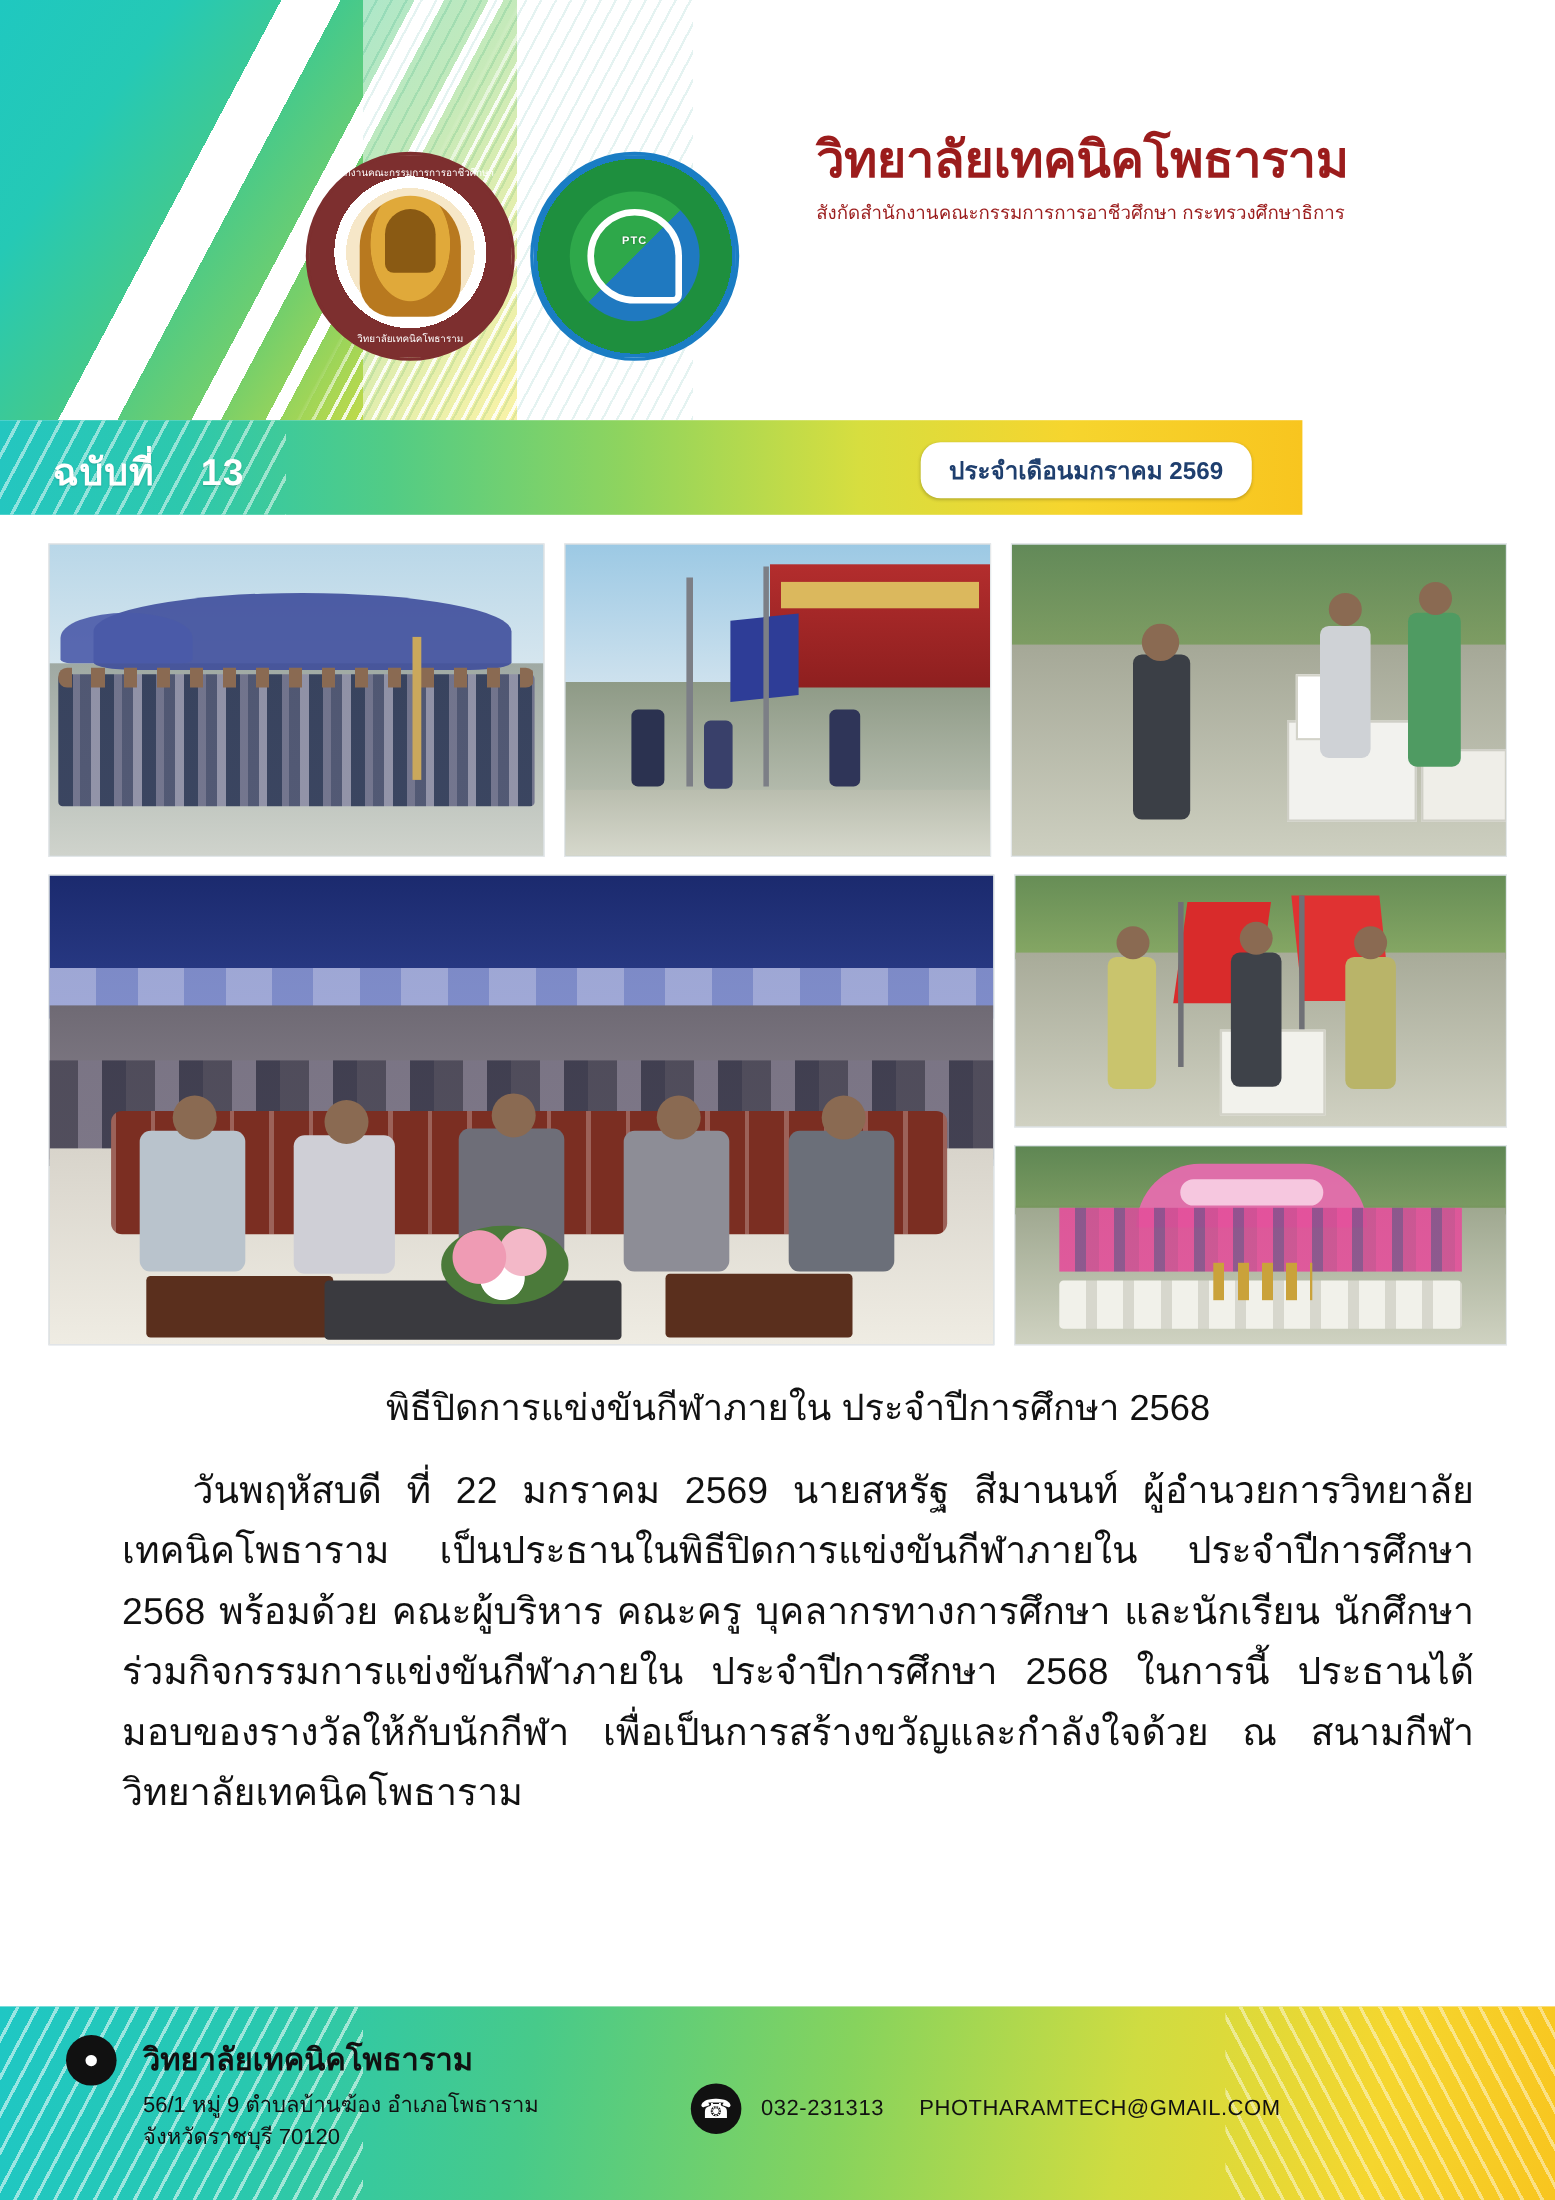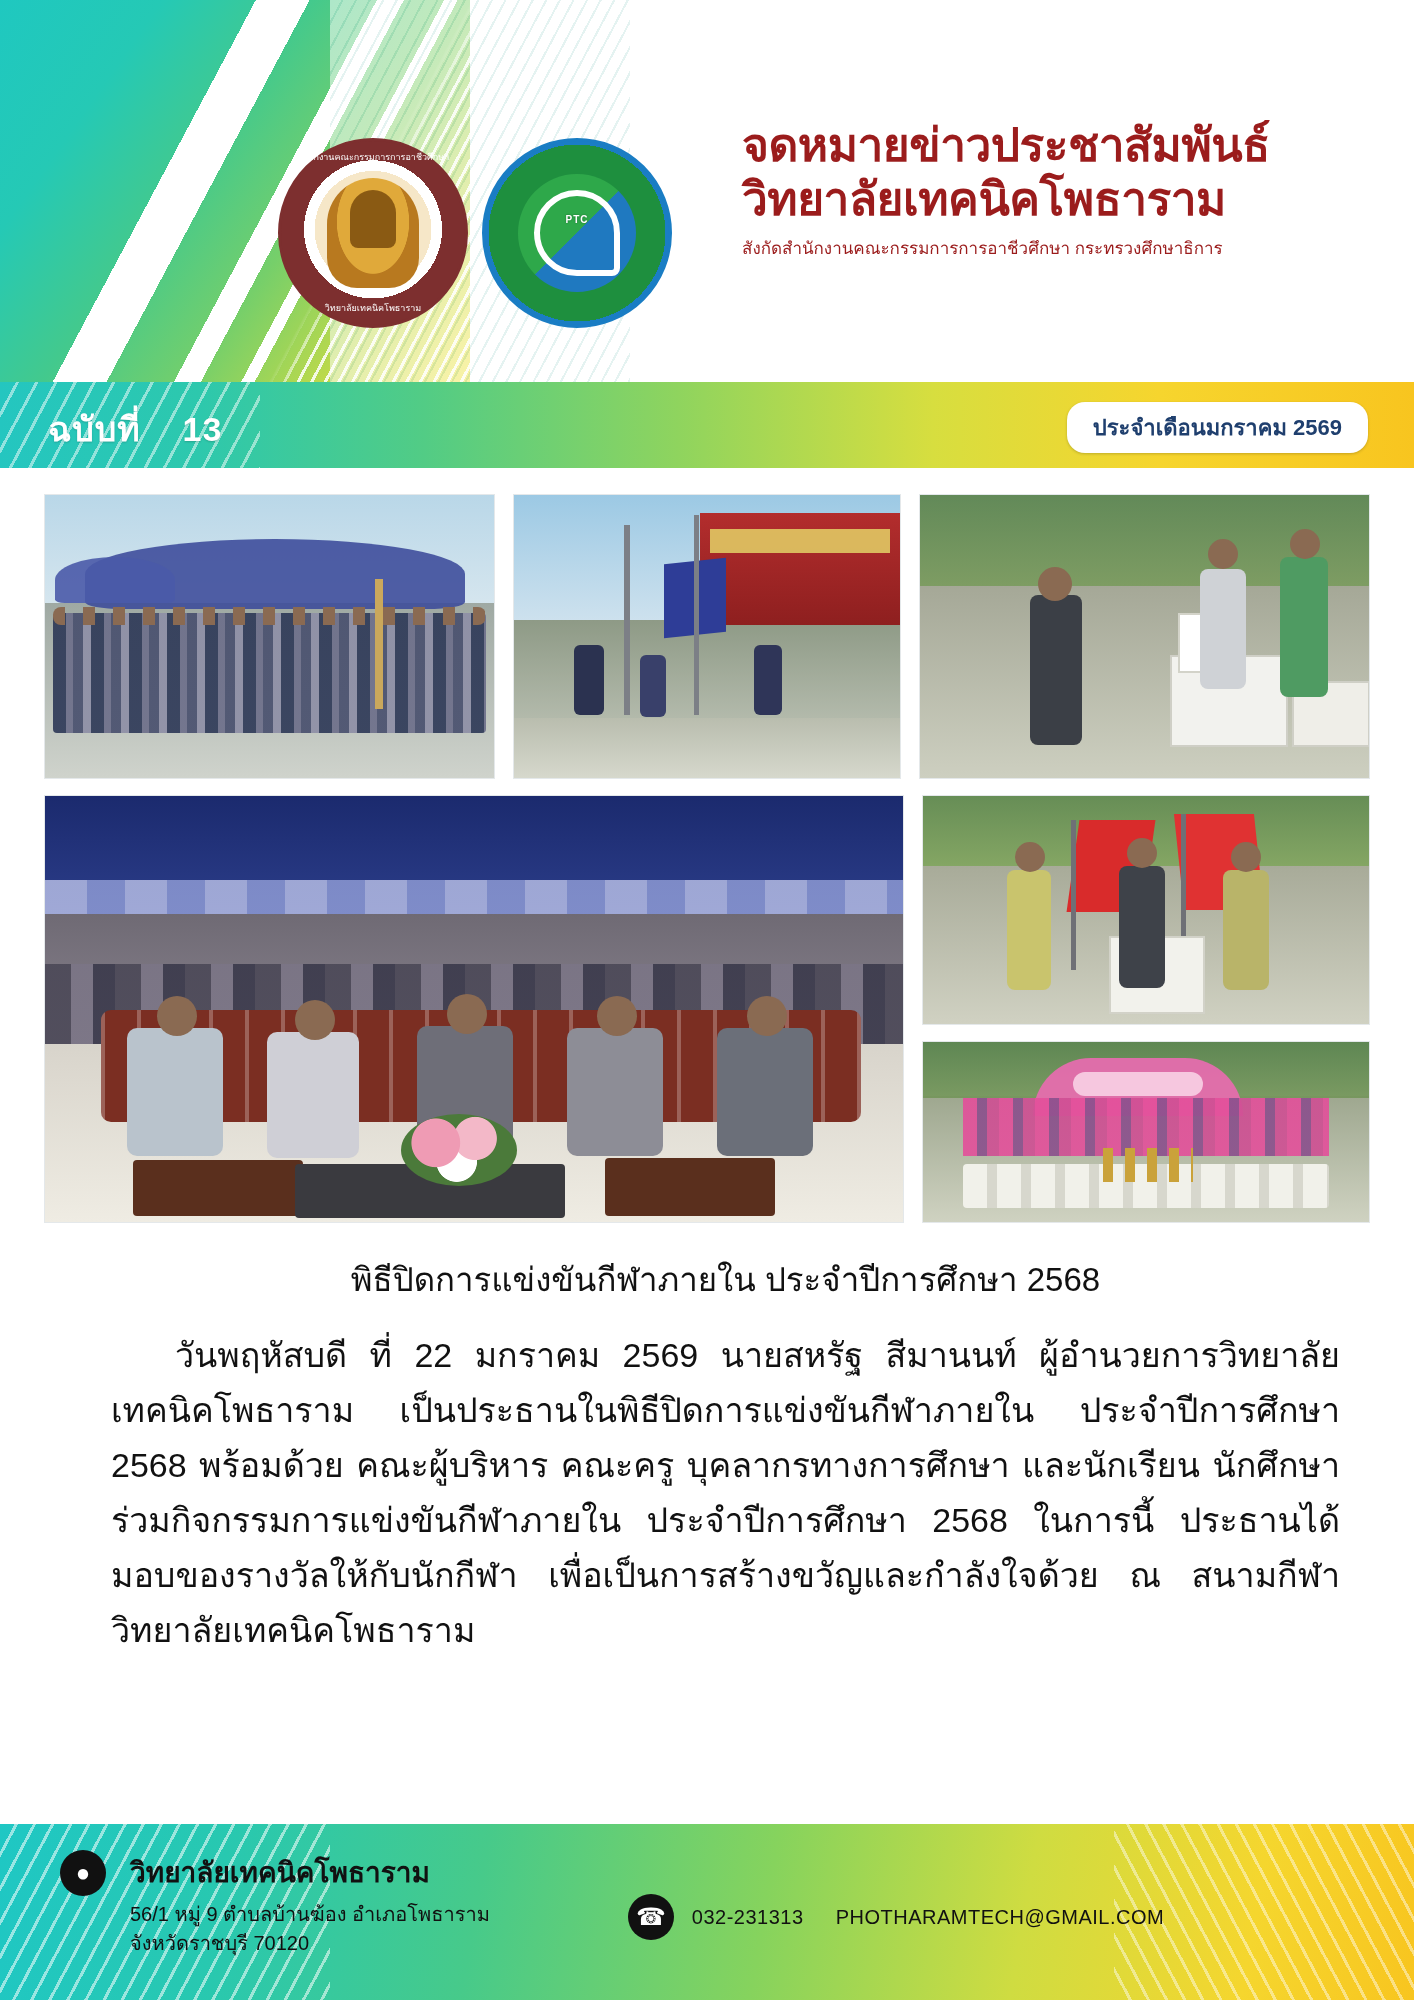--- a/index.html
+++ b/index.html
@@ -166,21 +166,21 @@
   .hdr-sub {
     margin-top: 7px;
     color: #9b1c1c;
     font-size: 17px;
     font-weight: normal;
   }
 
   
   .issue-bar {
     position: relative;
-    width: 1414px;
+    width: 1184px;
     height: 86px;
     background: linear-gradient(90deg,
       #24c6c0 0%, #2dc8ad 14%, #52cc85 30%, #8fd45e 48%, #d7de3f 66%, #f6d52e 82%, #f8c51f 100%);
     overflow: hidden;
   }
   .issue-bar .stripes-l {
     position: absolute; left: 0; top: 0; width: 260px; height: 86px;
     background: repeating-linear-gradient(118deg,
       rgba(255,255,255,0) 0 14px, rgba(255,255,255,.5) 14px 17px);
   }
@@ -330,21 +330,20 @@
         <div class="inner"></div>
       </div>
       <div class="seal seal-ptc">
         <div class="ptc-core">
           <span class="ptc-label">PTC</span>
         </div>
       </div>
     </div>
 
     <div class="hdr-text">
-      <div class="hdr-line1">จดหมายข่าวประชาสัมพันธ์</div>
       <div class="hdr-line2">วิทยาลัยเทคนิคโพธาราม</div>
       <div class="hdr-sub">สังกัดสำนักงานคณะกรรมการการอาชีวศึกษา กระทรวงศึกษาธิการ</div>
     </div>
   </div>
 
   <div class="issue-bar">
     <div class="stripes-l"></div>
     <div class="issue-no">
       <span>ฉบับที่</span>
       &nbsp;&nbsp;

